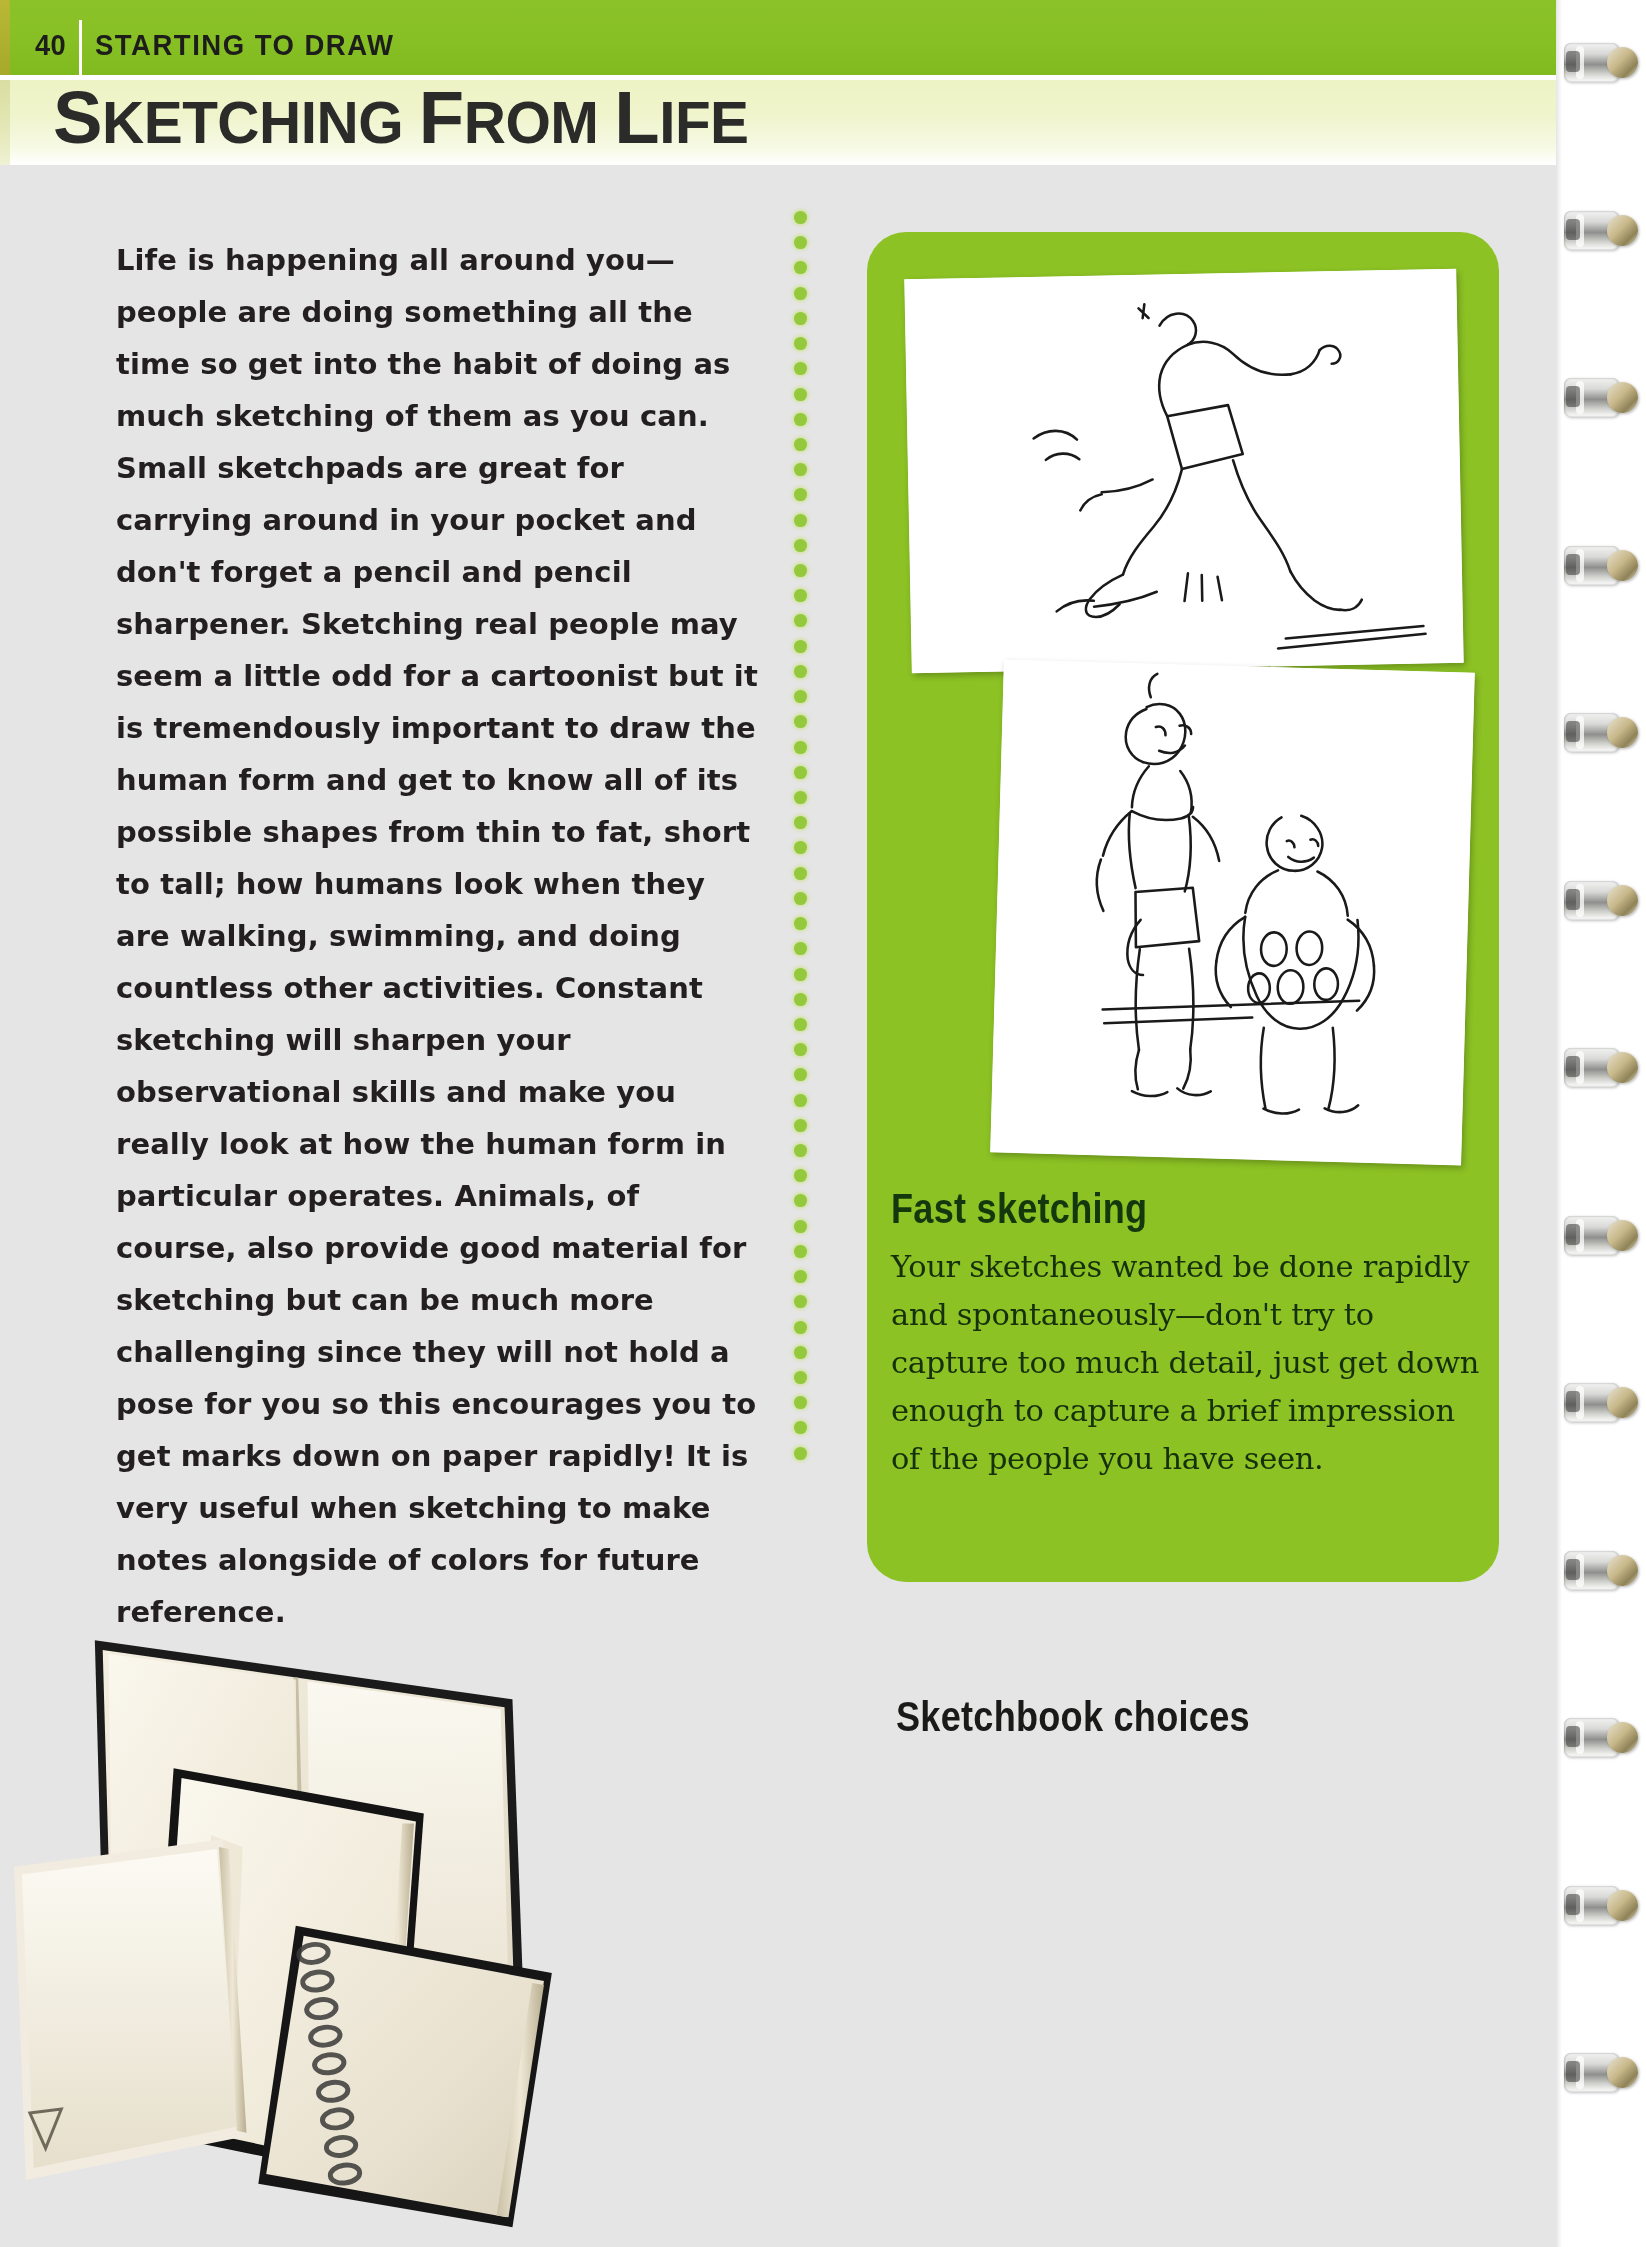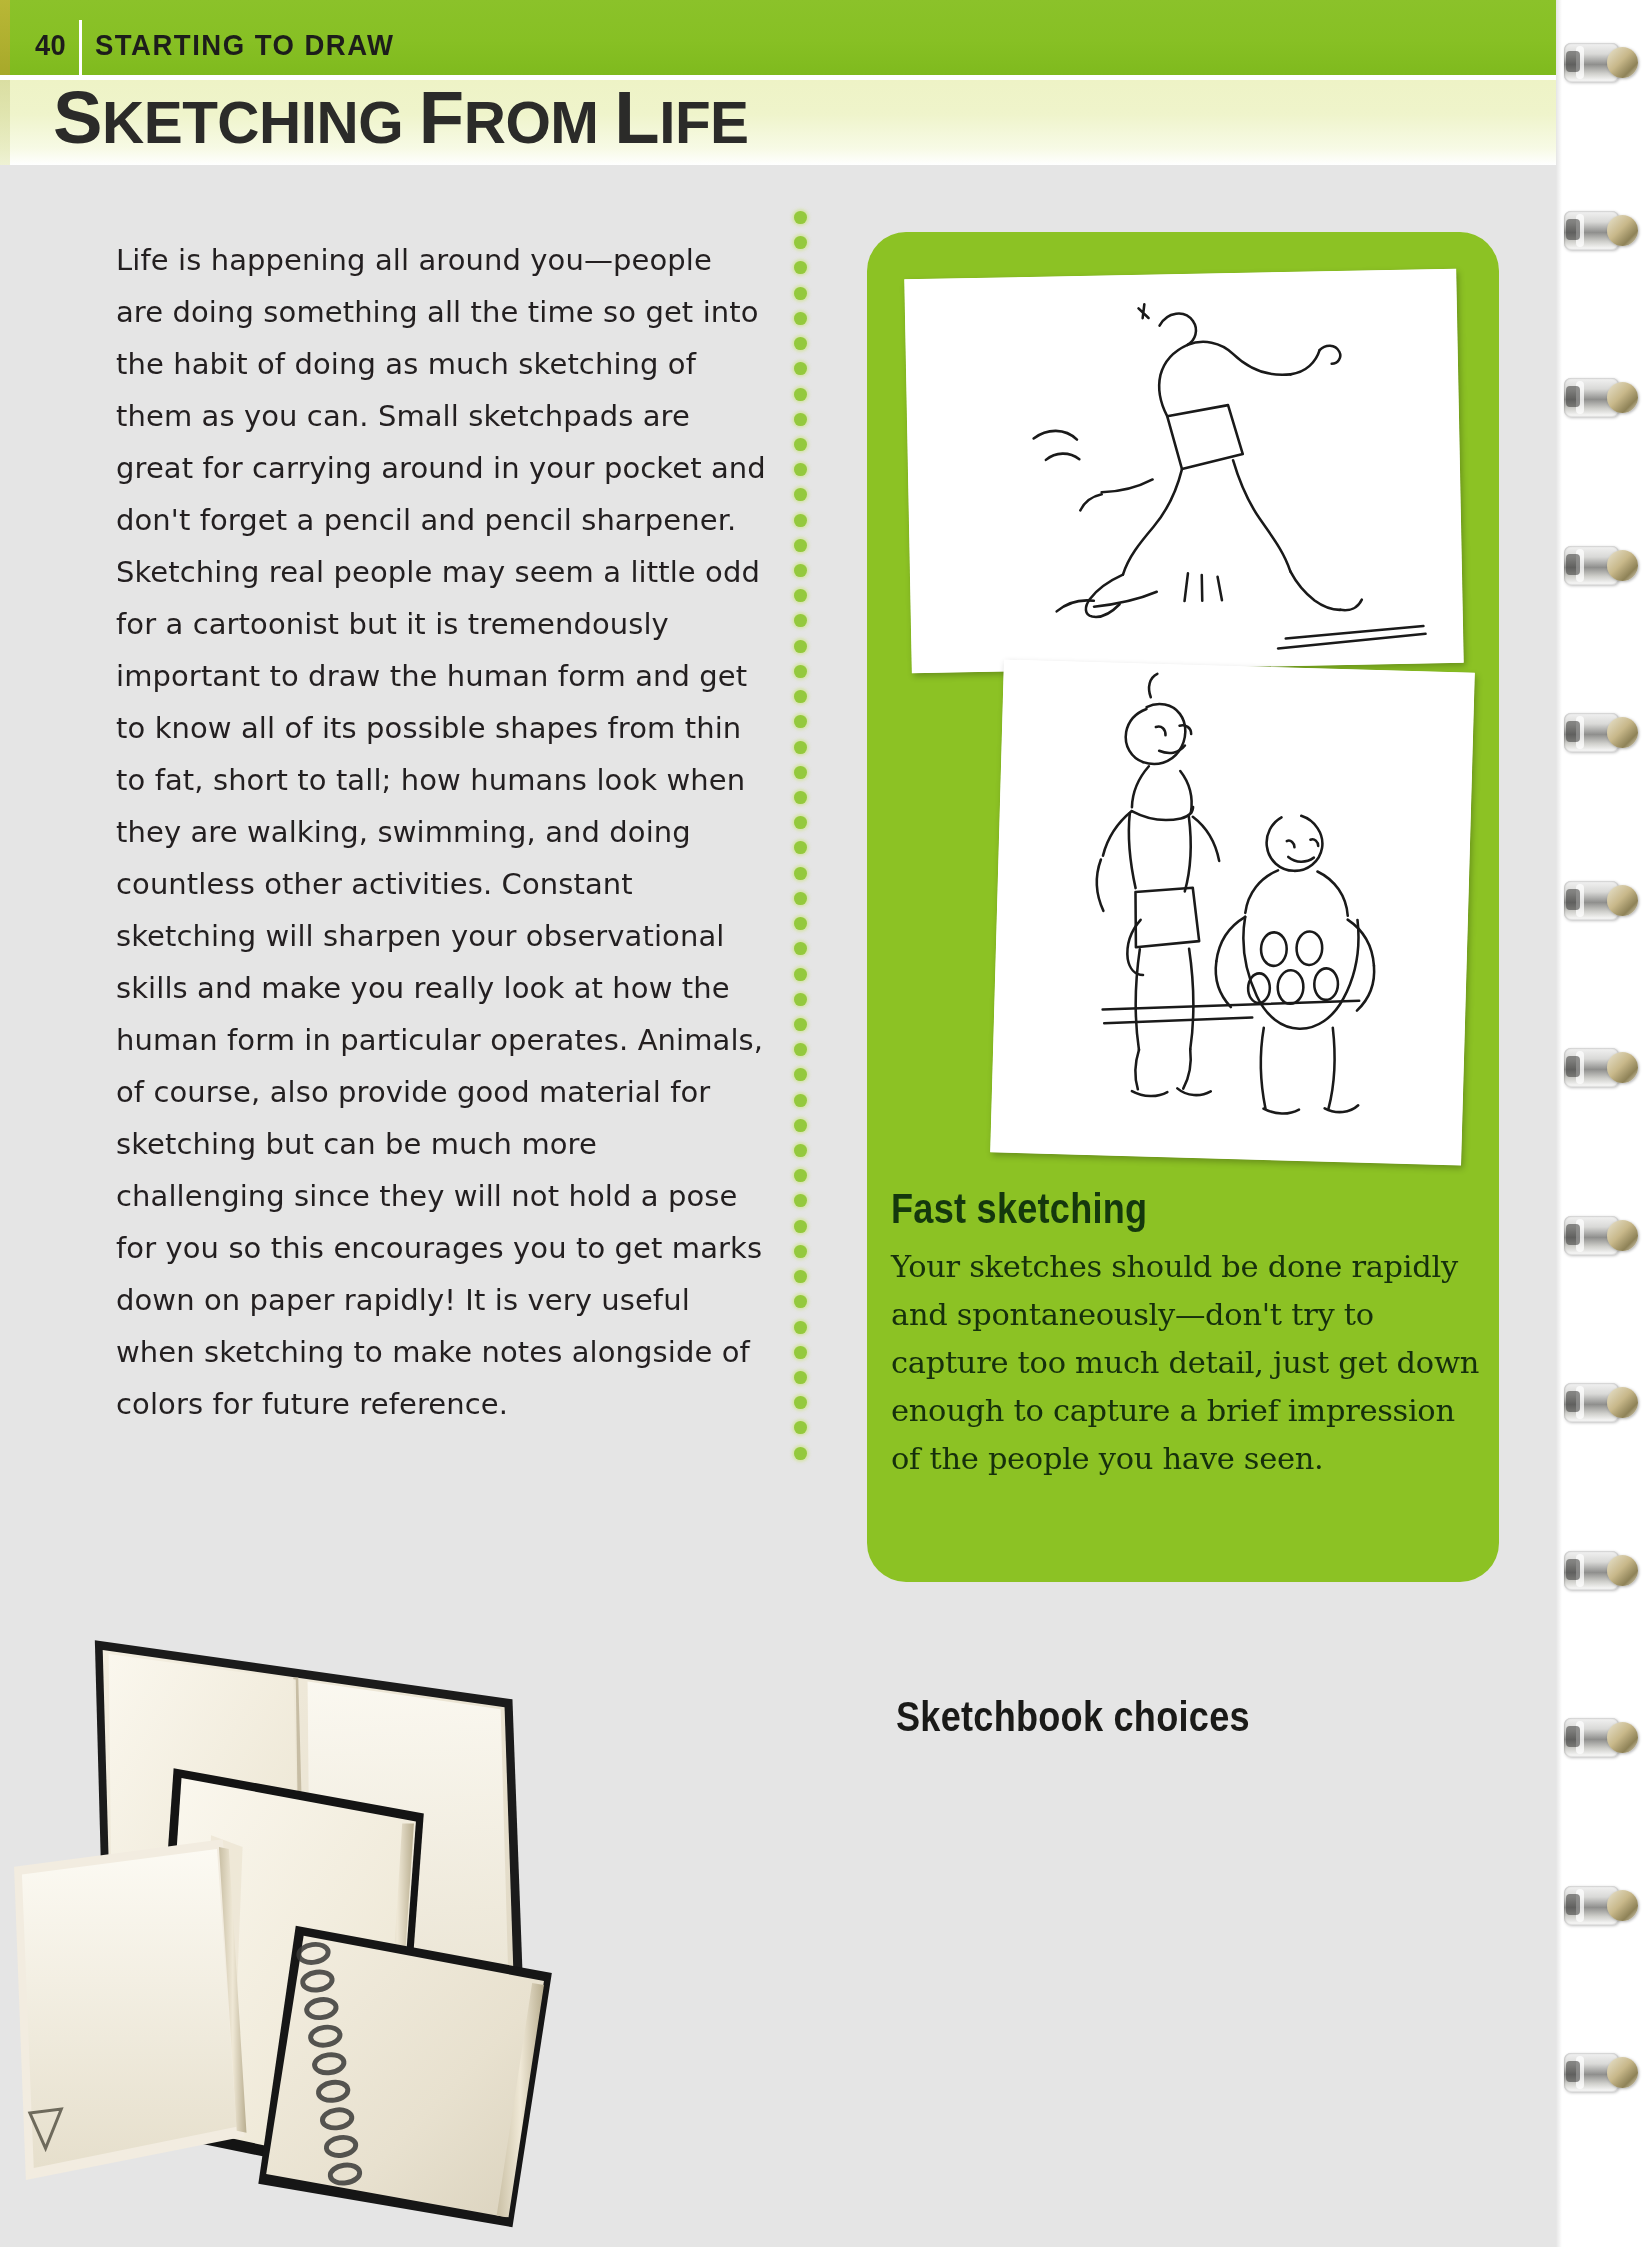--- a/index.html
+++ b/index.html
@@ -111,21 +111,21 @@
   .body-col {
     position: absolute;
     left: 116px;
     top: 234px;
     width: 650px;
     font-family: "DejaVu Sans", sans-serif;
     font-size: 29px;
     line-height: 52px;
     color: #231f20;
     letter-spacing: 0.1px;
-    font-weight: 400;
+    font-weight: 700;
     text-align: left;
   }
 
   
   .dot-divider {
     position: absolute;
     left: 794px;
     top: 211px;
     width: 15.8px;
     height: 1281px;
@@ -448,21 +448,21 @@
         <path d="M276 448 c12 6 26 6 36 0"></path>
         <path d="M338 446 c12 6 26 4 34 -4"></path>
 
         <path d="M110 352 l260 -16"></path>
         <path d="M112 366 l150 -10"></path>
       </g>
     </svg>
   </div>
 
   <div class="callout-heading">Fast sketching</div>
-  <div class="callout-text">Your sketches should be done rapidly and spontaneously—don't try to capture too much detail, just get down enough to capture a brief impression of the people you have seen.</div>
+  <div class="callout-text">Your sketches wanted be done rapidly and spontaneously—don't try to capture too much detail, just get down enough to capture a brief impression of the people you have seen.</div>
 
   <div class="photo-books">
     <svg width="887" height="719" viewBox="0 0 900 730" xmlns="http://www.w3.org/2000/svg">
       <defs>
         <linearGradient id="pg1" x1="0" y1="0" x2="1" y2="1">
           <stop offset="0%" stop-color="#f3eee0"></stop>
           <stop offset="60%" stop-color="#e8e1cf"></stop>
           <stop offset="100%" stop-color="#dad2bd"></stop>
         </linearGradient>
         <linearGradient id="pg2" x1="0" y1="0" x2="1" y2="1">

